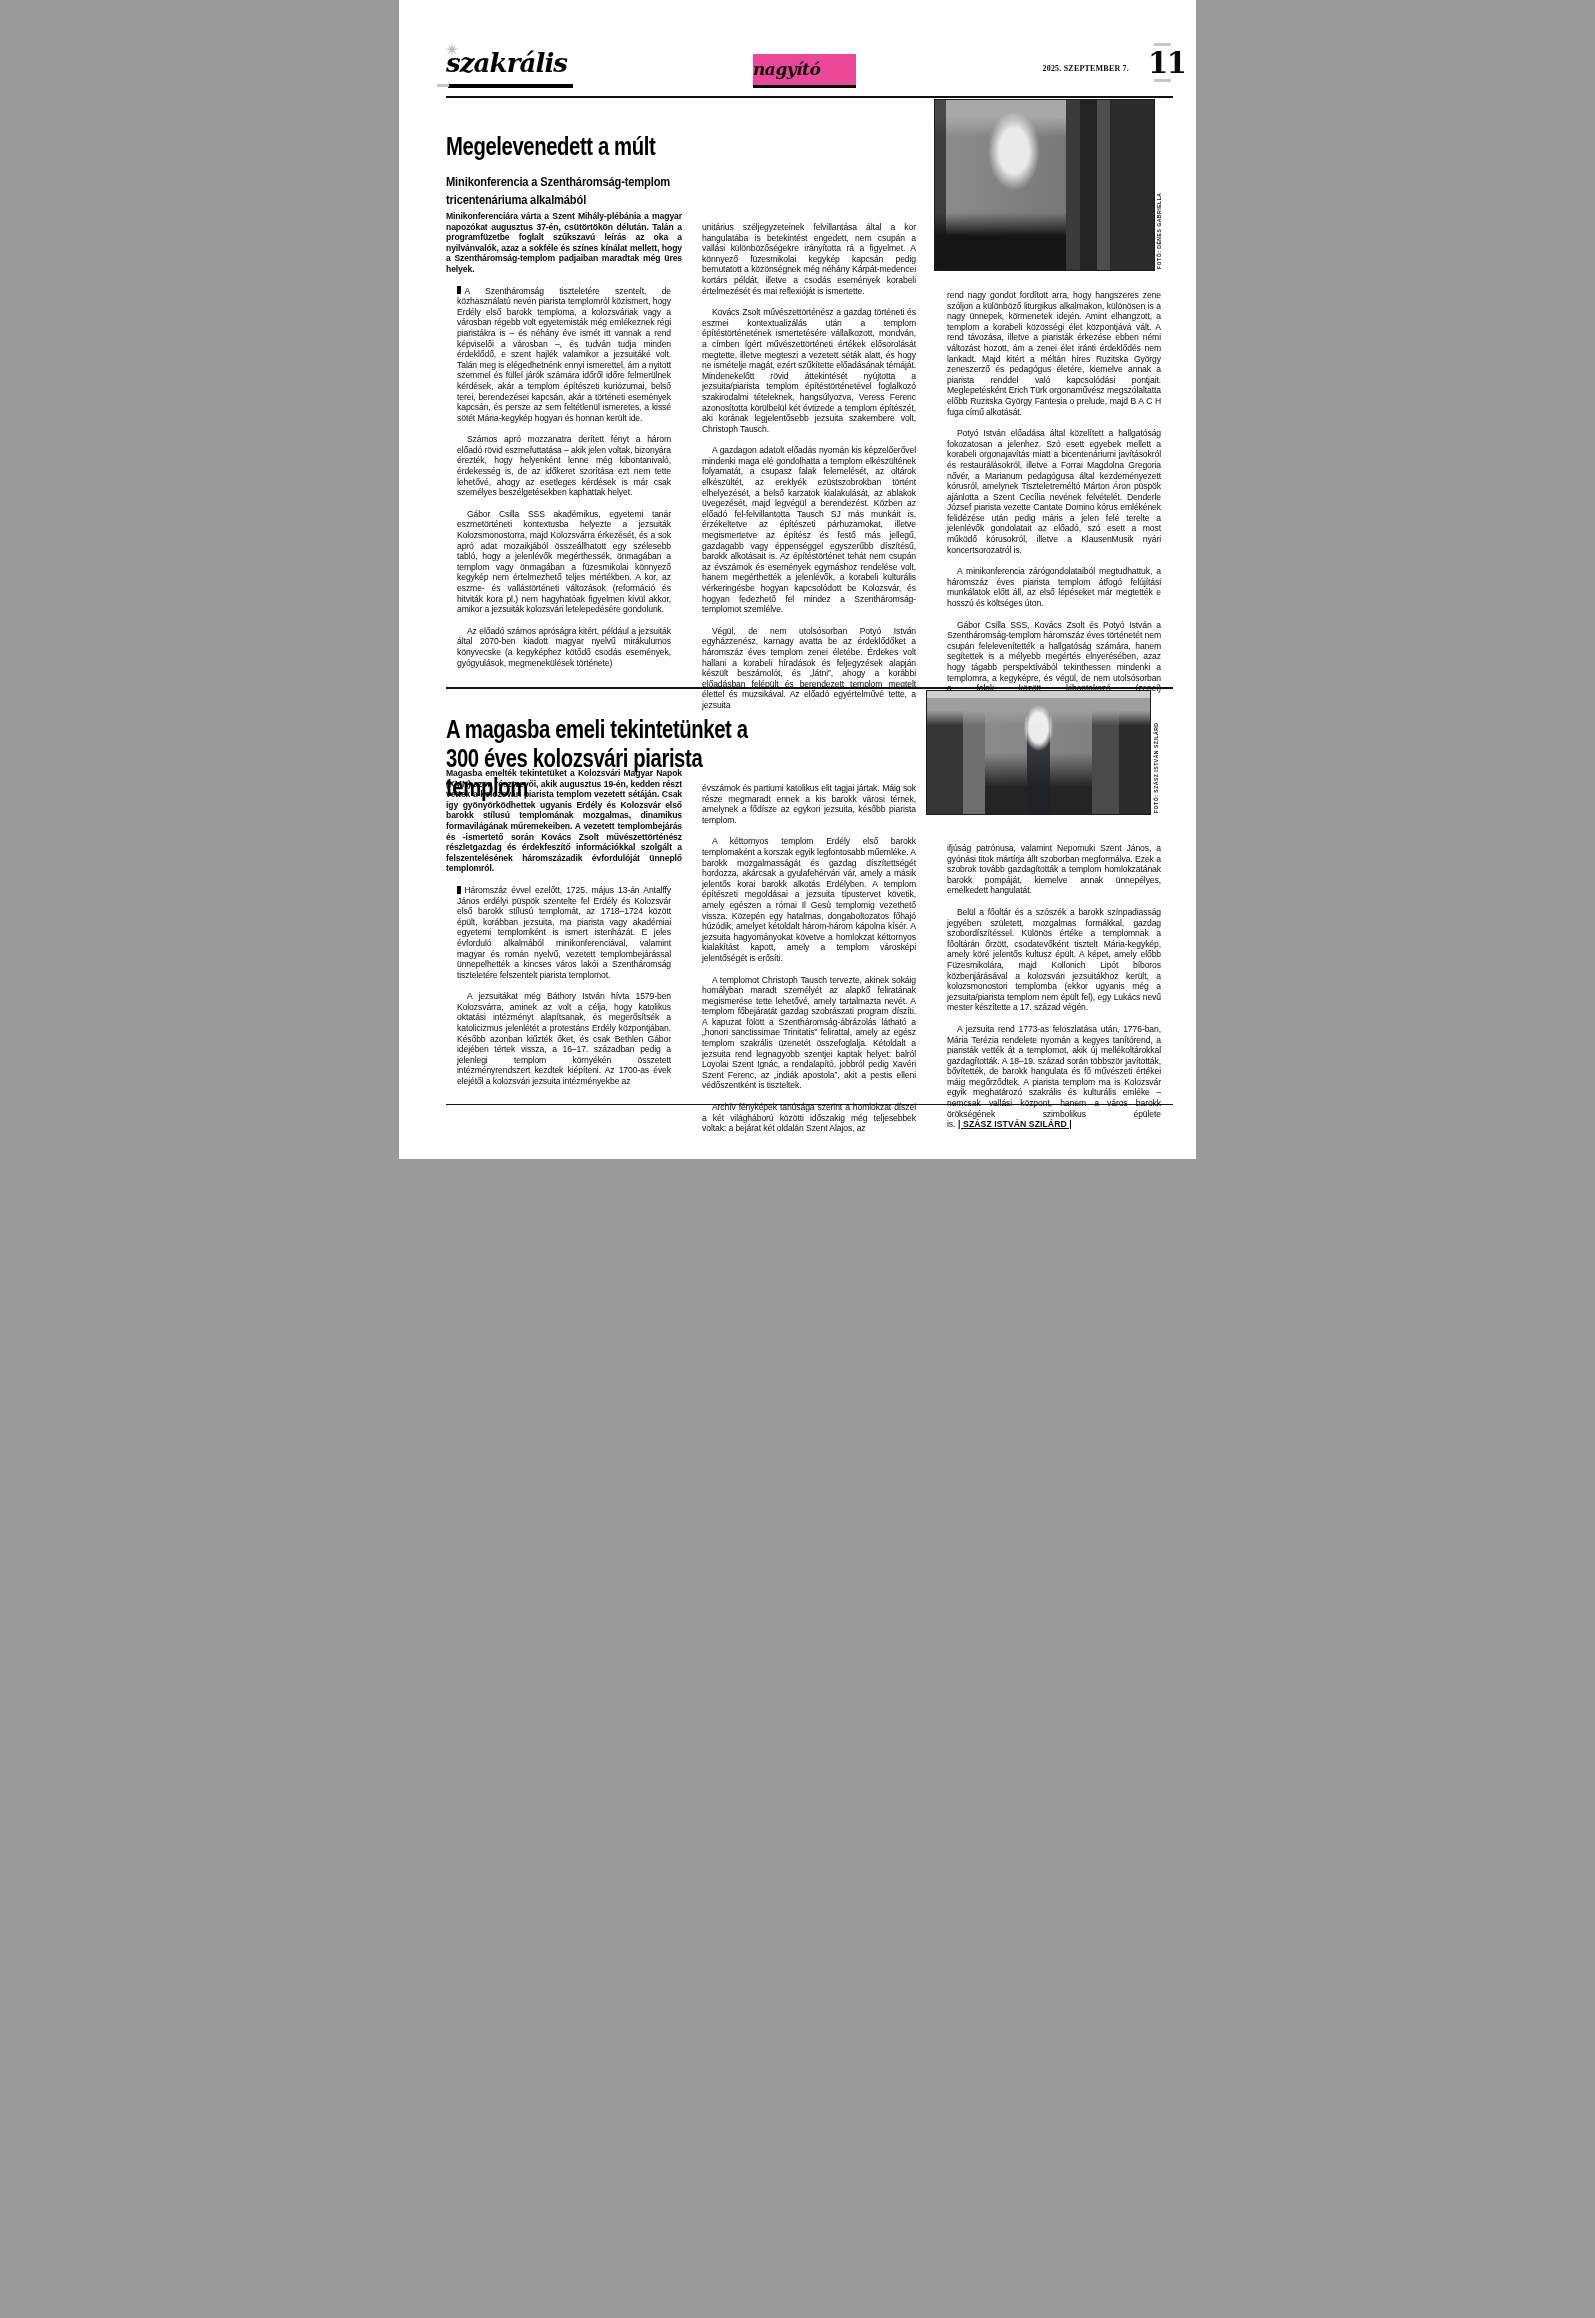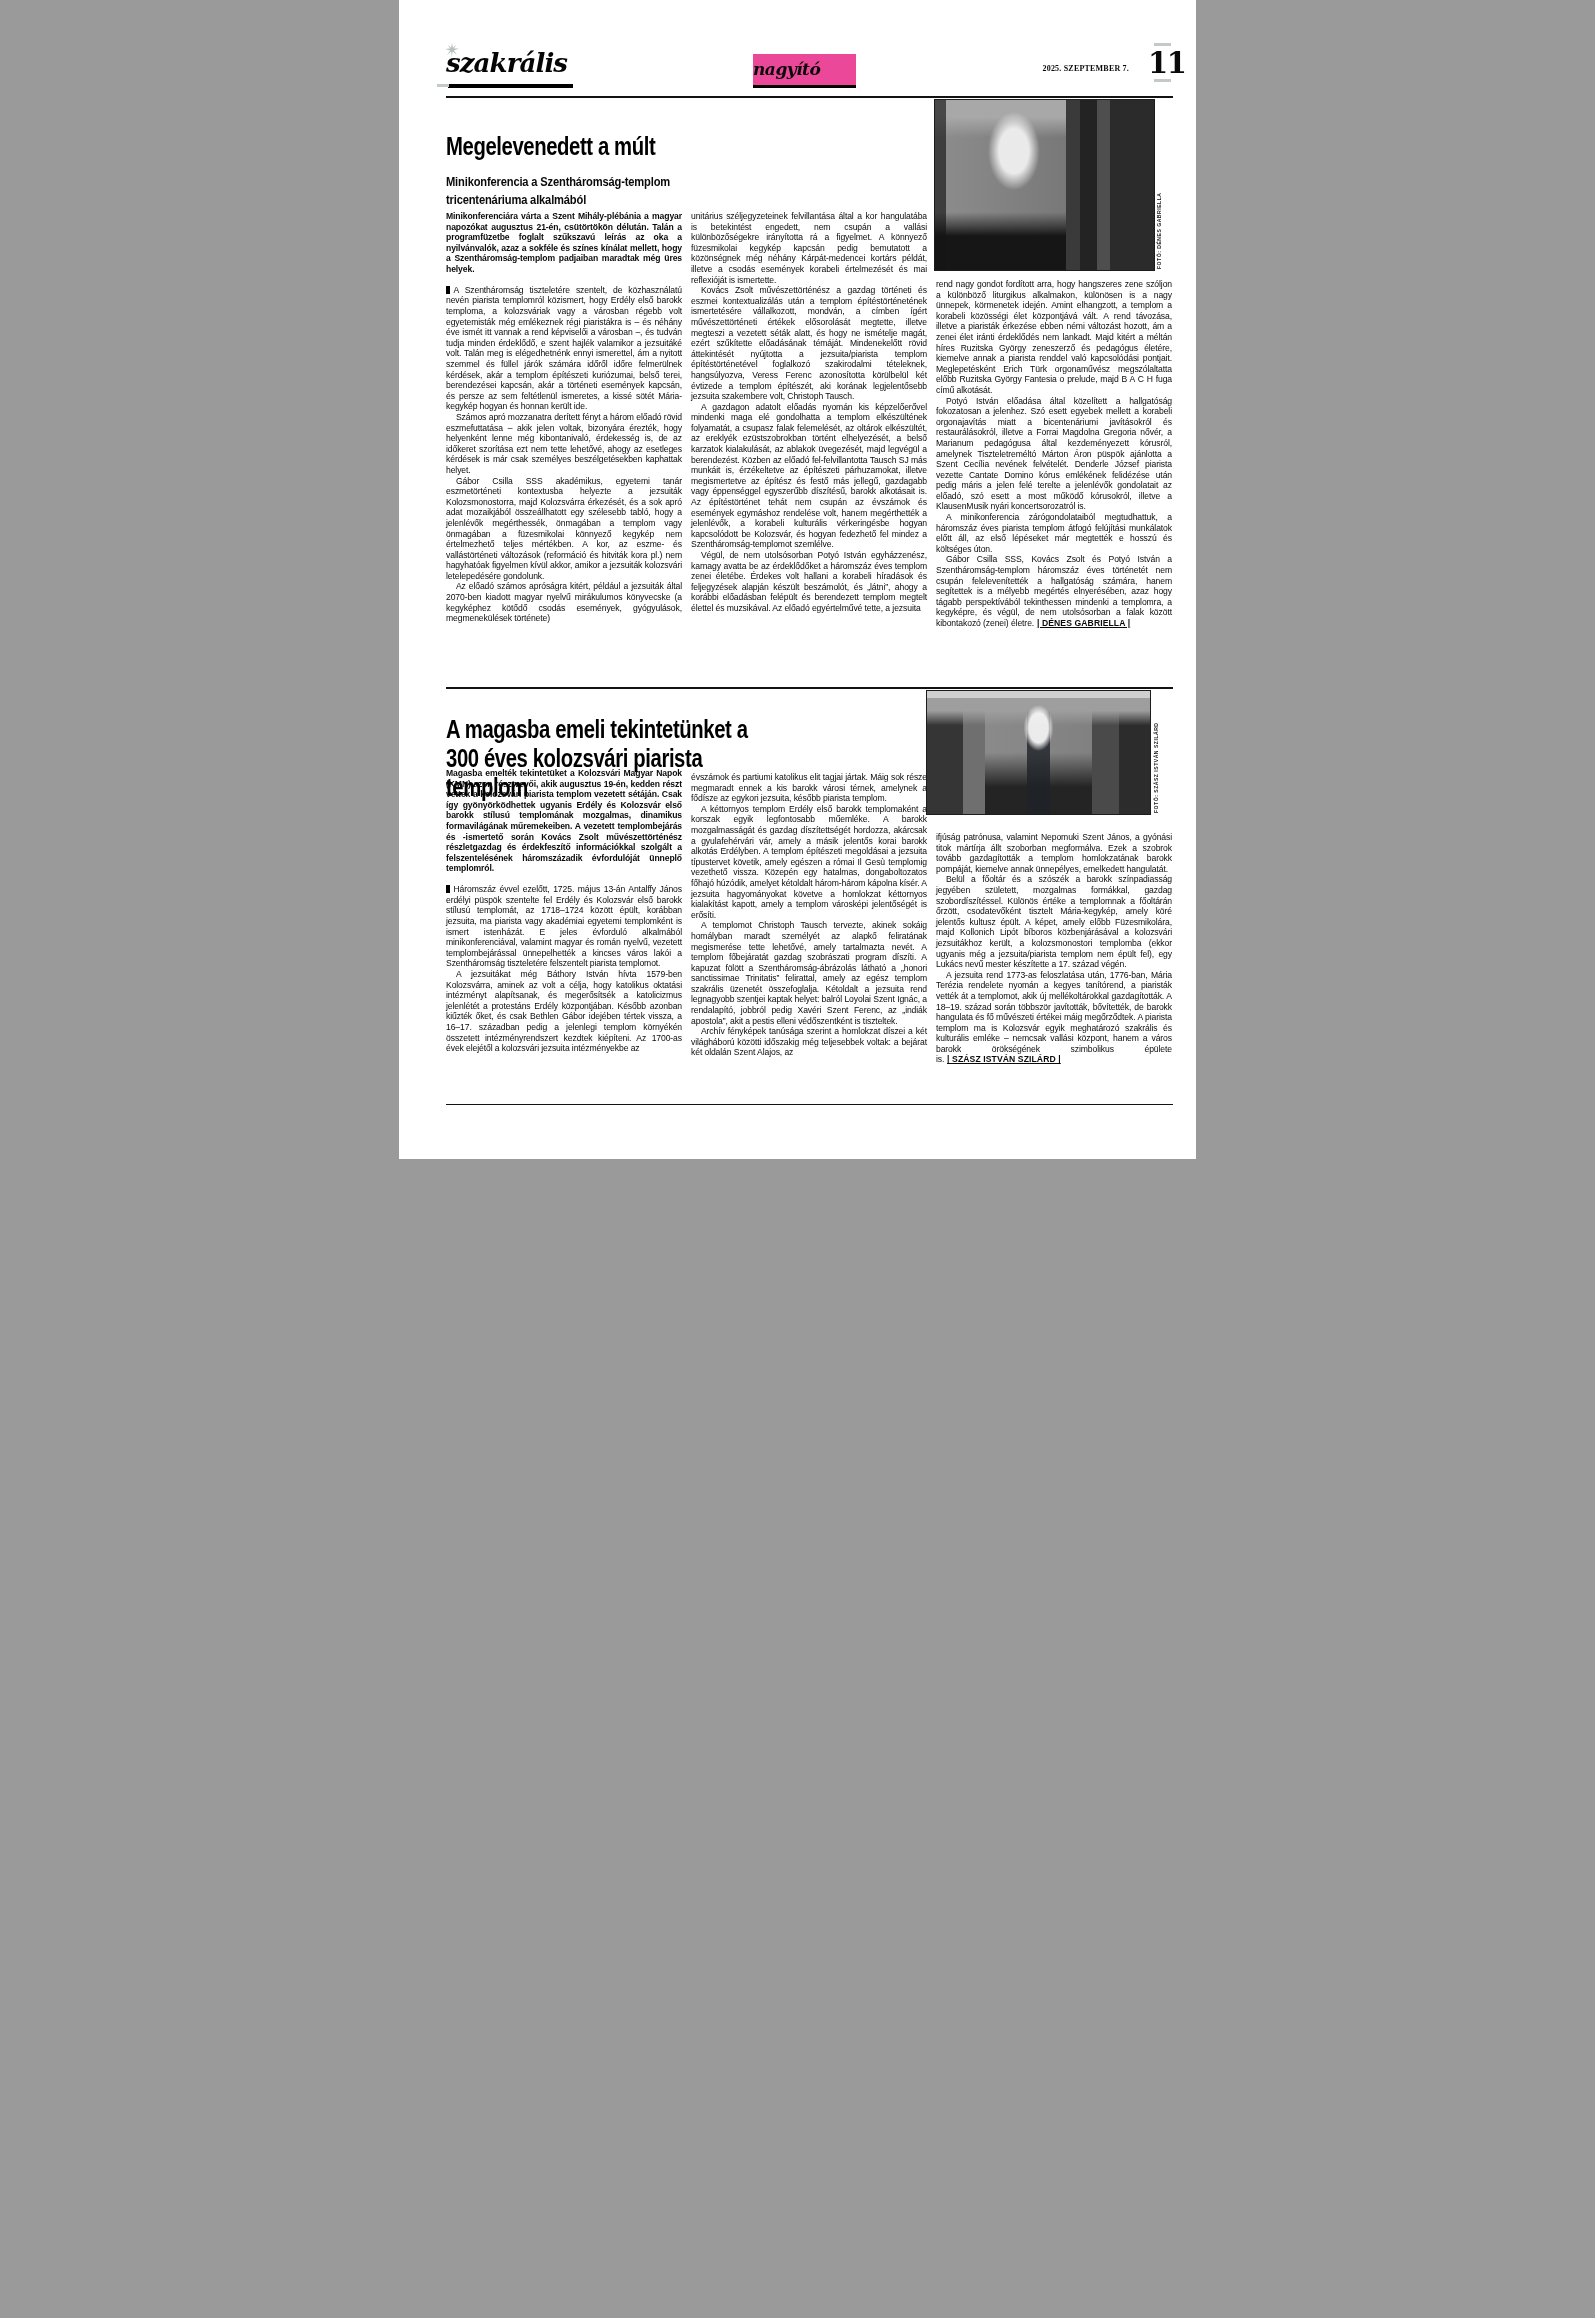--- a/index.html
+++ b/index.html
@@ -31,21 +31,21 @@
     transform:scaleX(.82);transform-origin:left top;letter-spacing:-0.2px;}
   .a2-title{left:47px;top:698px;font-size:26px;line-height:29px;width:411px;}
   
   .col{position:absolute;width:236px;}
   .a1c1{left:47px;top:211px;}
   .a1c2{left:292px;top:211px;}
   .a1c3{left:537px;top:279px;}
   .a2c1{left:47px;top:768px;}
   .a2c2{left:292px;top:772px;}
   .a2c3{left:537px;top:832px;}
-  .col p{margin:0;font-size:8.6px;line-height:10.6px;text-align:justify;letter-spacing:-0.1px;
+  .col p{margin:11px;font-size:8.6px;line-height:10.6px;text-align:justify;letter-spacing:-0.1px;
     text-indent:1.15em;hyphens:auto;}
   .col p.first,.col p.cont{text-indent:0;}
   .lead{font-weight:700;font-size:9px;line-height:11.7px;text-align:justify;letter-spacing:-0.05px;
     margin:0 0 10.3px 0 !important;text-indent:0 !important;}
   .pmark{display:inline-block;width:4.2px;height:8px;background:#000;margin-right:3.3px;vertical-align:-0.9px;}
   .byline{font-weight:700;letter-spacing:0.1px;margin-left:2.8px;white-space:nowrap;text-decoration:underline;}
   
   .photo{position:absolute;border:0.5px solid #1c1c1c;background-color:#565656;}
   .photo1{left:535px;top:99px;width:219px;height:170px;
     background-image:
@@ -98,21 +98,21 @@
 
   <div class="header-rule"></div>
 
   <h1 class="htitle a1-title">Megelevenedett a múlt</h1>
   <h2 class="a1-sub">Minikonferencia a Szentháromság-templom tricentenáriuma alkalmából</h2>
 
   <div class="photo photo1"></div>
   <div class="vcredit vc1">FOTÓ: DÉNES GABRIELLA</div>
 
   <div class="col a1c1">
-    <p class="lead">Minikonferenciára várta a Szent Mihály-plébánia a magyar napozókat augusztus 21-én, csütörtökön délután. Talán a programfüzetbe foglalt szűkszavú leírás az oka a nyilvánvalók, azaz a sokféle és színes kínálat mellett, hogy a Szentháromság-templom padjaiban maradtak még üres helyek.</p>
+    <p class="lead">Minikonferenciára várta a Szent Mihály-plébánia a magyar napozókat augusztus 37-én, csütörtökön délután. Talán a programfüzetbe foglalt szűkszavú leírás az oka a nyilvánvalók, azaz a sokféle és színes kínálat mellett, hogy a Szentháromság-templom padjaiban maradtak még üres helyek.</p>
     <p class="first"><span class="pmark"></span><span>A Szentháromság tiszteletére szentelt, de közhasználatú nevén piarista templomról közismert, hogy Erdély első barokk temploma, a kolozsváriak vagy a városban régebb volt egyetemisták még emlékeznek régi piaristákra is – és néhány éve ismét itt vannak a rend képviselői a városban –, és tudván tudja minden érdeklődő, e szent hajlék valamikor a jezsuitáké volt. Talán meg is elégedhetnénk ennyi ismerettel, ám a nyitott szemmel és füllel járók számára időről időre felmerülnek kérdések, akár a templom építészeti kuriózumai, belső terei, berendezései kapcsán, akár a történeti események kapcsán, és persze az sem feltétlenül ismeretes, a kissé sötét Mária-kegykép hogyan és honnan került ide.</span></p>
     <p>Számos apró mozzanatra derített fényt a három előadó rövid eszmefuttatása – akik jelen voltak, bizonyára érezték, hogy helyenként lenne még kibontanivaló, érdekesség is, de az időkeret szorítása ezt nem tette lehetővé, ahogy az esetleges kérdések is már csak személyes beszélgetésekben kaphattak helyet.</p>
     <p>Gábor Csilla SSS akadémikus, egyetemi tanár eszmetörténeti kontextusba helyezte a jezsuiták Kolozsmonostorra, majd Kolozsvárra érkezését, és a sok apró adat mozaikjából összeállhatott egy szélesebb tabló, hogy a jelenlévők megérthessék, önmagában a templom vagy önmagában a füzesmikolai könnyező kegykép nem értelmezhető teljes mértékben. A kor, az eszme- és vallástörténeti változások (reformáció és hitviták kora pl.) nem hagyhatóak figyelmen kívül akkor, amikor a jezsuiták kolozsvári letelepedésére gondolunk.</p>
     <p>Az előadó számos apróságra kitért, például a jezsuiták által 2070-ben kiadott magyar nyelvű mirákulumos könyvecske (a kegyképhez kötődő csodás események, gyógyulások, megmenekülések története)</p>
   </div>
 
   <div class="col a1c2">
     <p class="cont">unitárius széljegyzeteinek felvillantása által a kor hangulatába is betekintést engedett, nem csupán a vallási különbözőségekre irányította rá a figyelmet. A könnyező füzesmikolai kegykép kapcsán pedig bemutatott a közönségnek még néhány Kárpát-medencei kortárs példát, illetve a csodás események korabeli értelmezését és mai reflexióját is ismertette.</p>
     <p>Kovács Zsolt művészettörténész a gazdag történeti és eszmei kontextualizálás után a templom építéstörténetének ismertetésére vállalkozott, mondván, a címben ígért művészettörténeti értékek elősorolását megtette, illetve megteszi a vezetett séták alatt, és hogy ne ismételje magát, ezért szűkítette előadásának témáját. Mindenekelőtt rövid áttekintését nyújtotta a jezsuita/piarista templom építéstörténetével foglalkozó szakirodalmi tételeknek, hangsúlyozva, Veress Ferenc azonosította körülbelül két évtizede a templom építészét, aki korának legjelentősebb jezsuita szakembere volt, Christoph Tausch.</p>
     <p>A gazdagon adatolt előadás nyomán kis képzelőerővel mindenki maga elé gondolhatta a templom elkészültének folyamatát, a csupasz falak felemelését, az oltárok elkészültét, az ereklyék ezüstszobrokban történt elhelyezését, a belső karzatok kialakulását, az ablakok üvegezését, majd legvégül a berendezést. Közben az előadó fel-felvillantotta Tausch SJ más munkáit is, érzékeltetve az építészeti párhuzamokat, illetve megismertetve az építész és festő más jellegű, gazdagabb vagy éppenséggel egyszerűbb díszítésű, barokk alkotásait is. Az építéstörténet tehát nem csupán az évszámok és események egymáshoz rendelése volt, hanem megérthették a jelenlévők, a korabeli kulturális vérkeringésbe hogyan kapcsolódott be Kolozsvár, és hogyan fedezhető fel mindez a Szentháromság-templomot szemlélve.</p>

